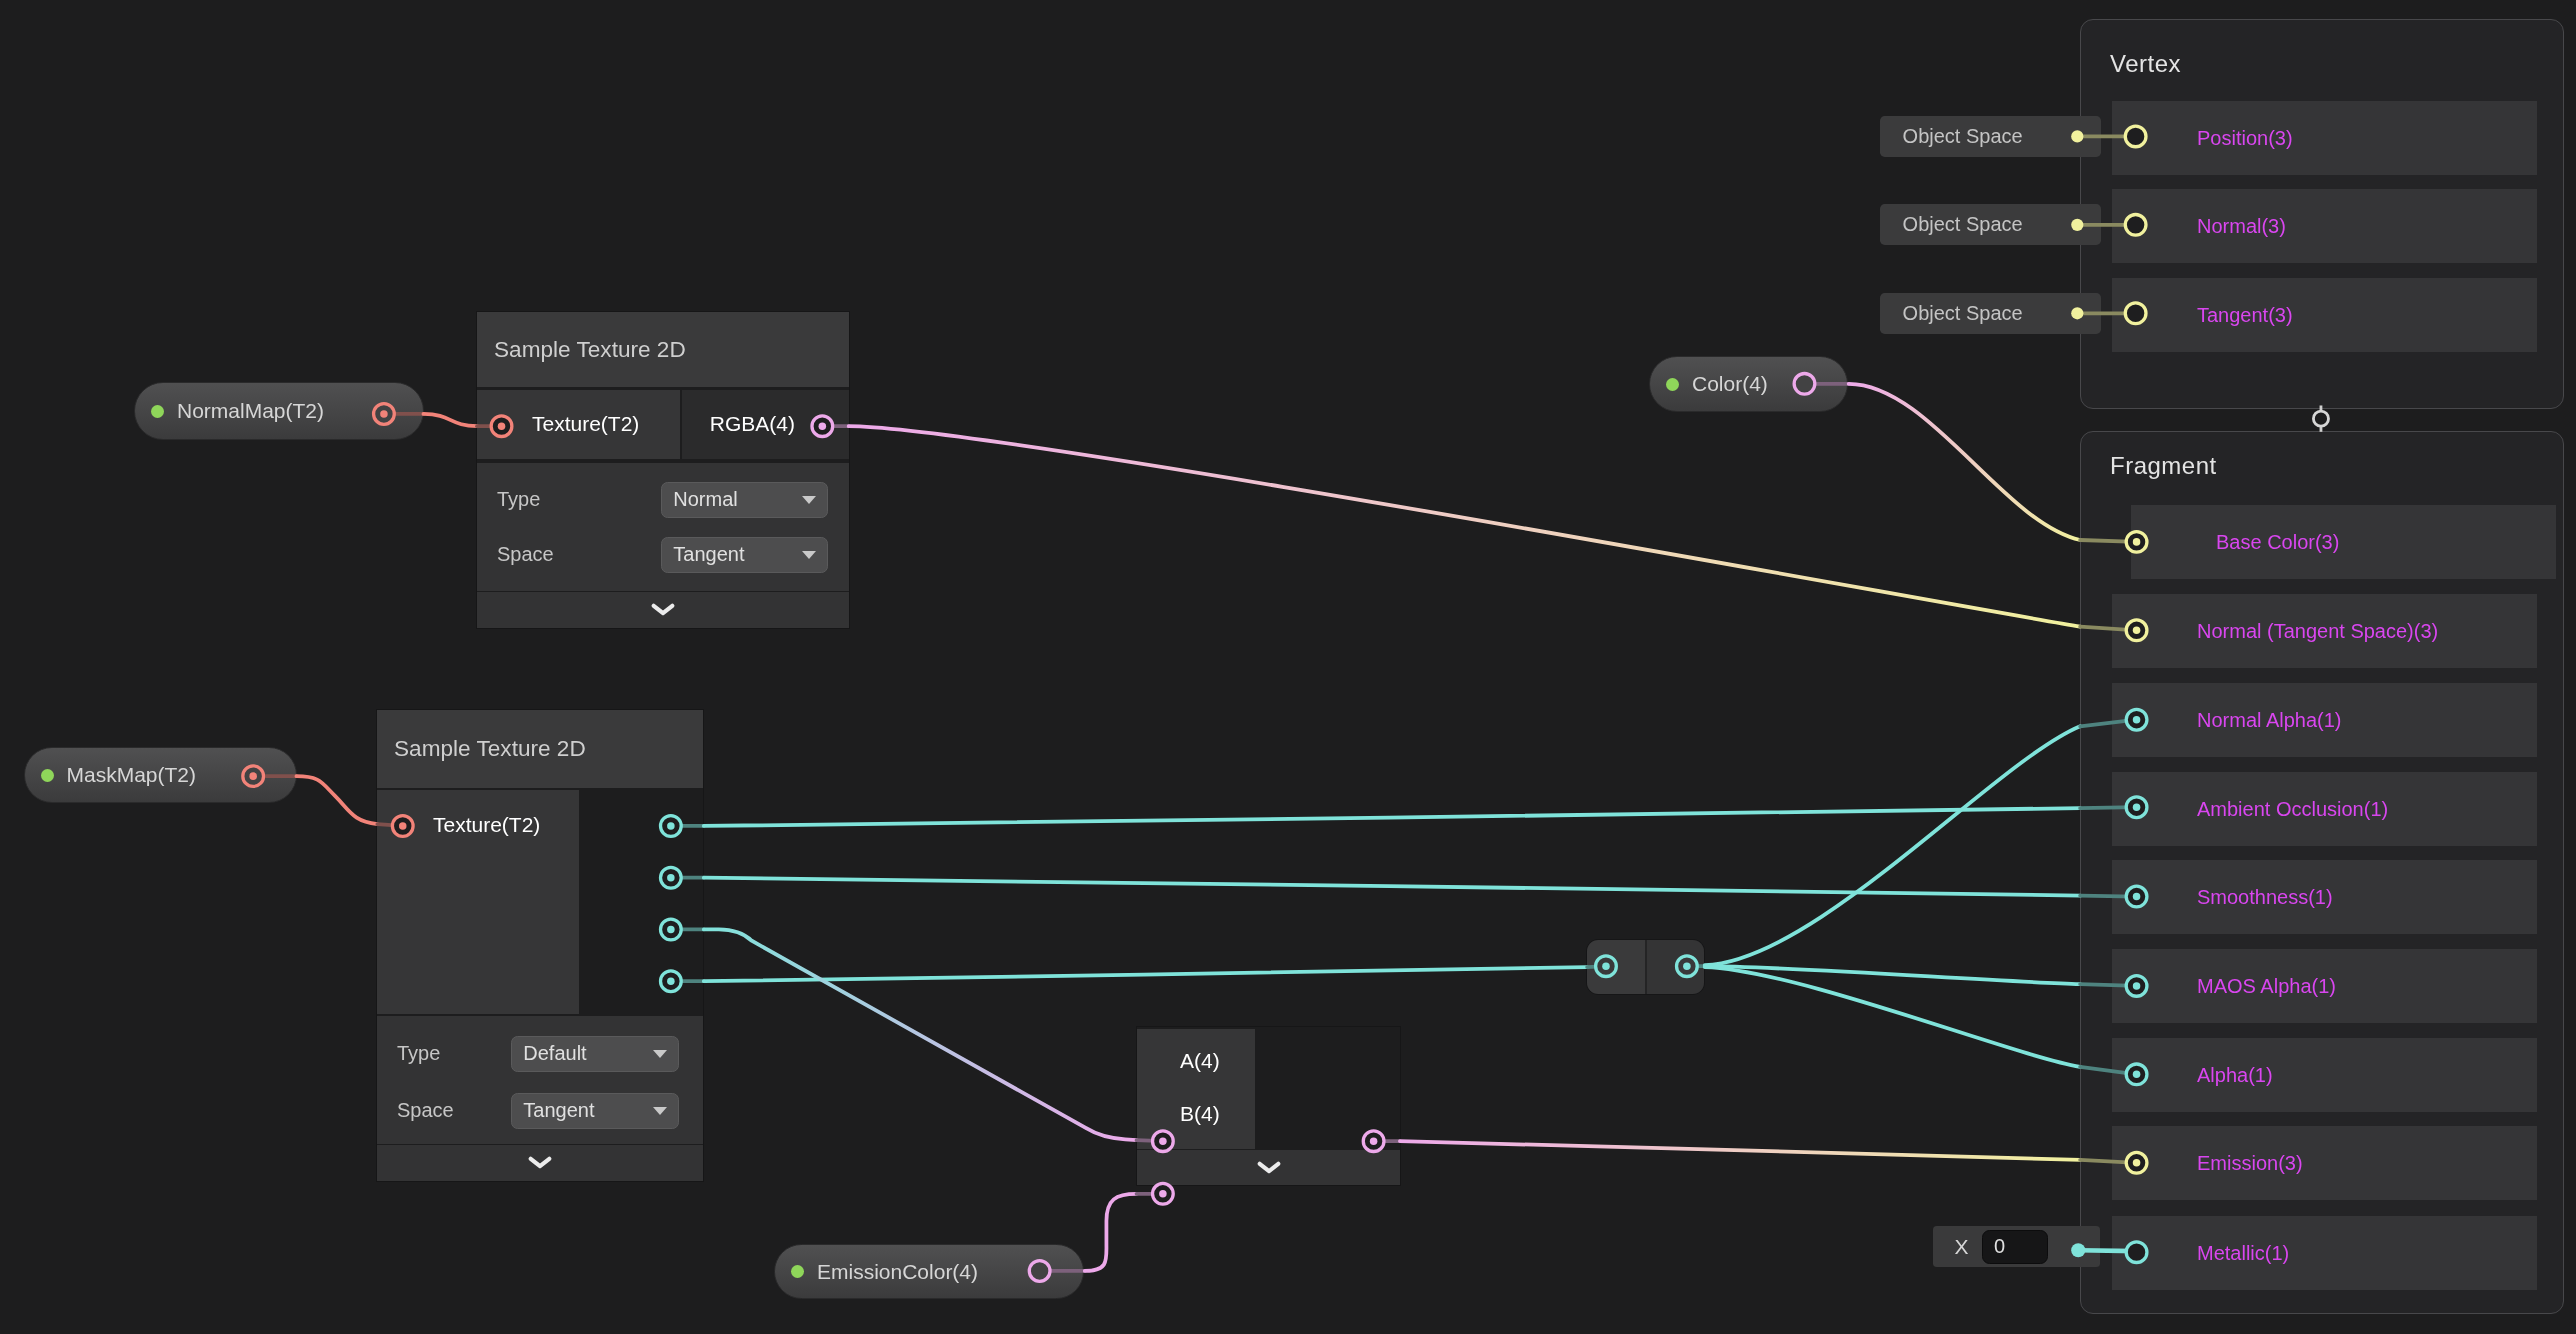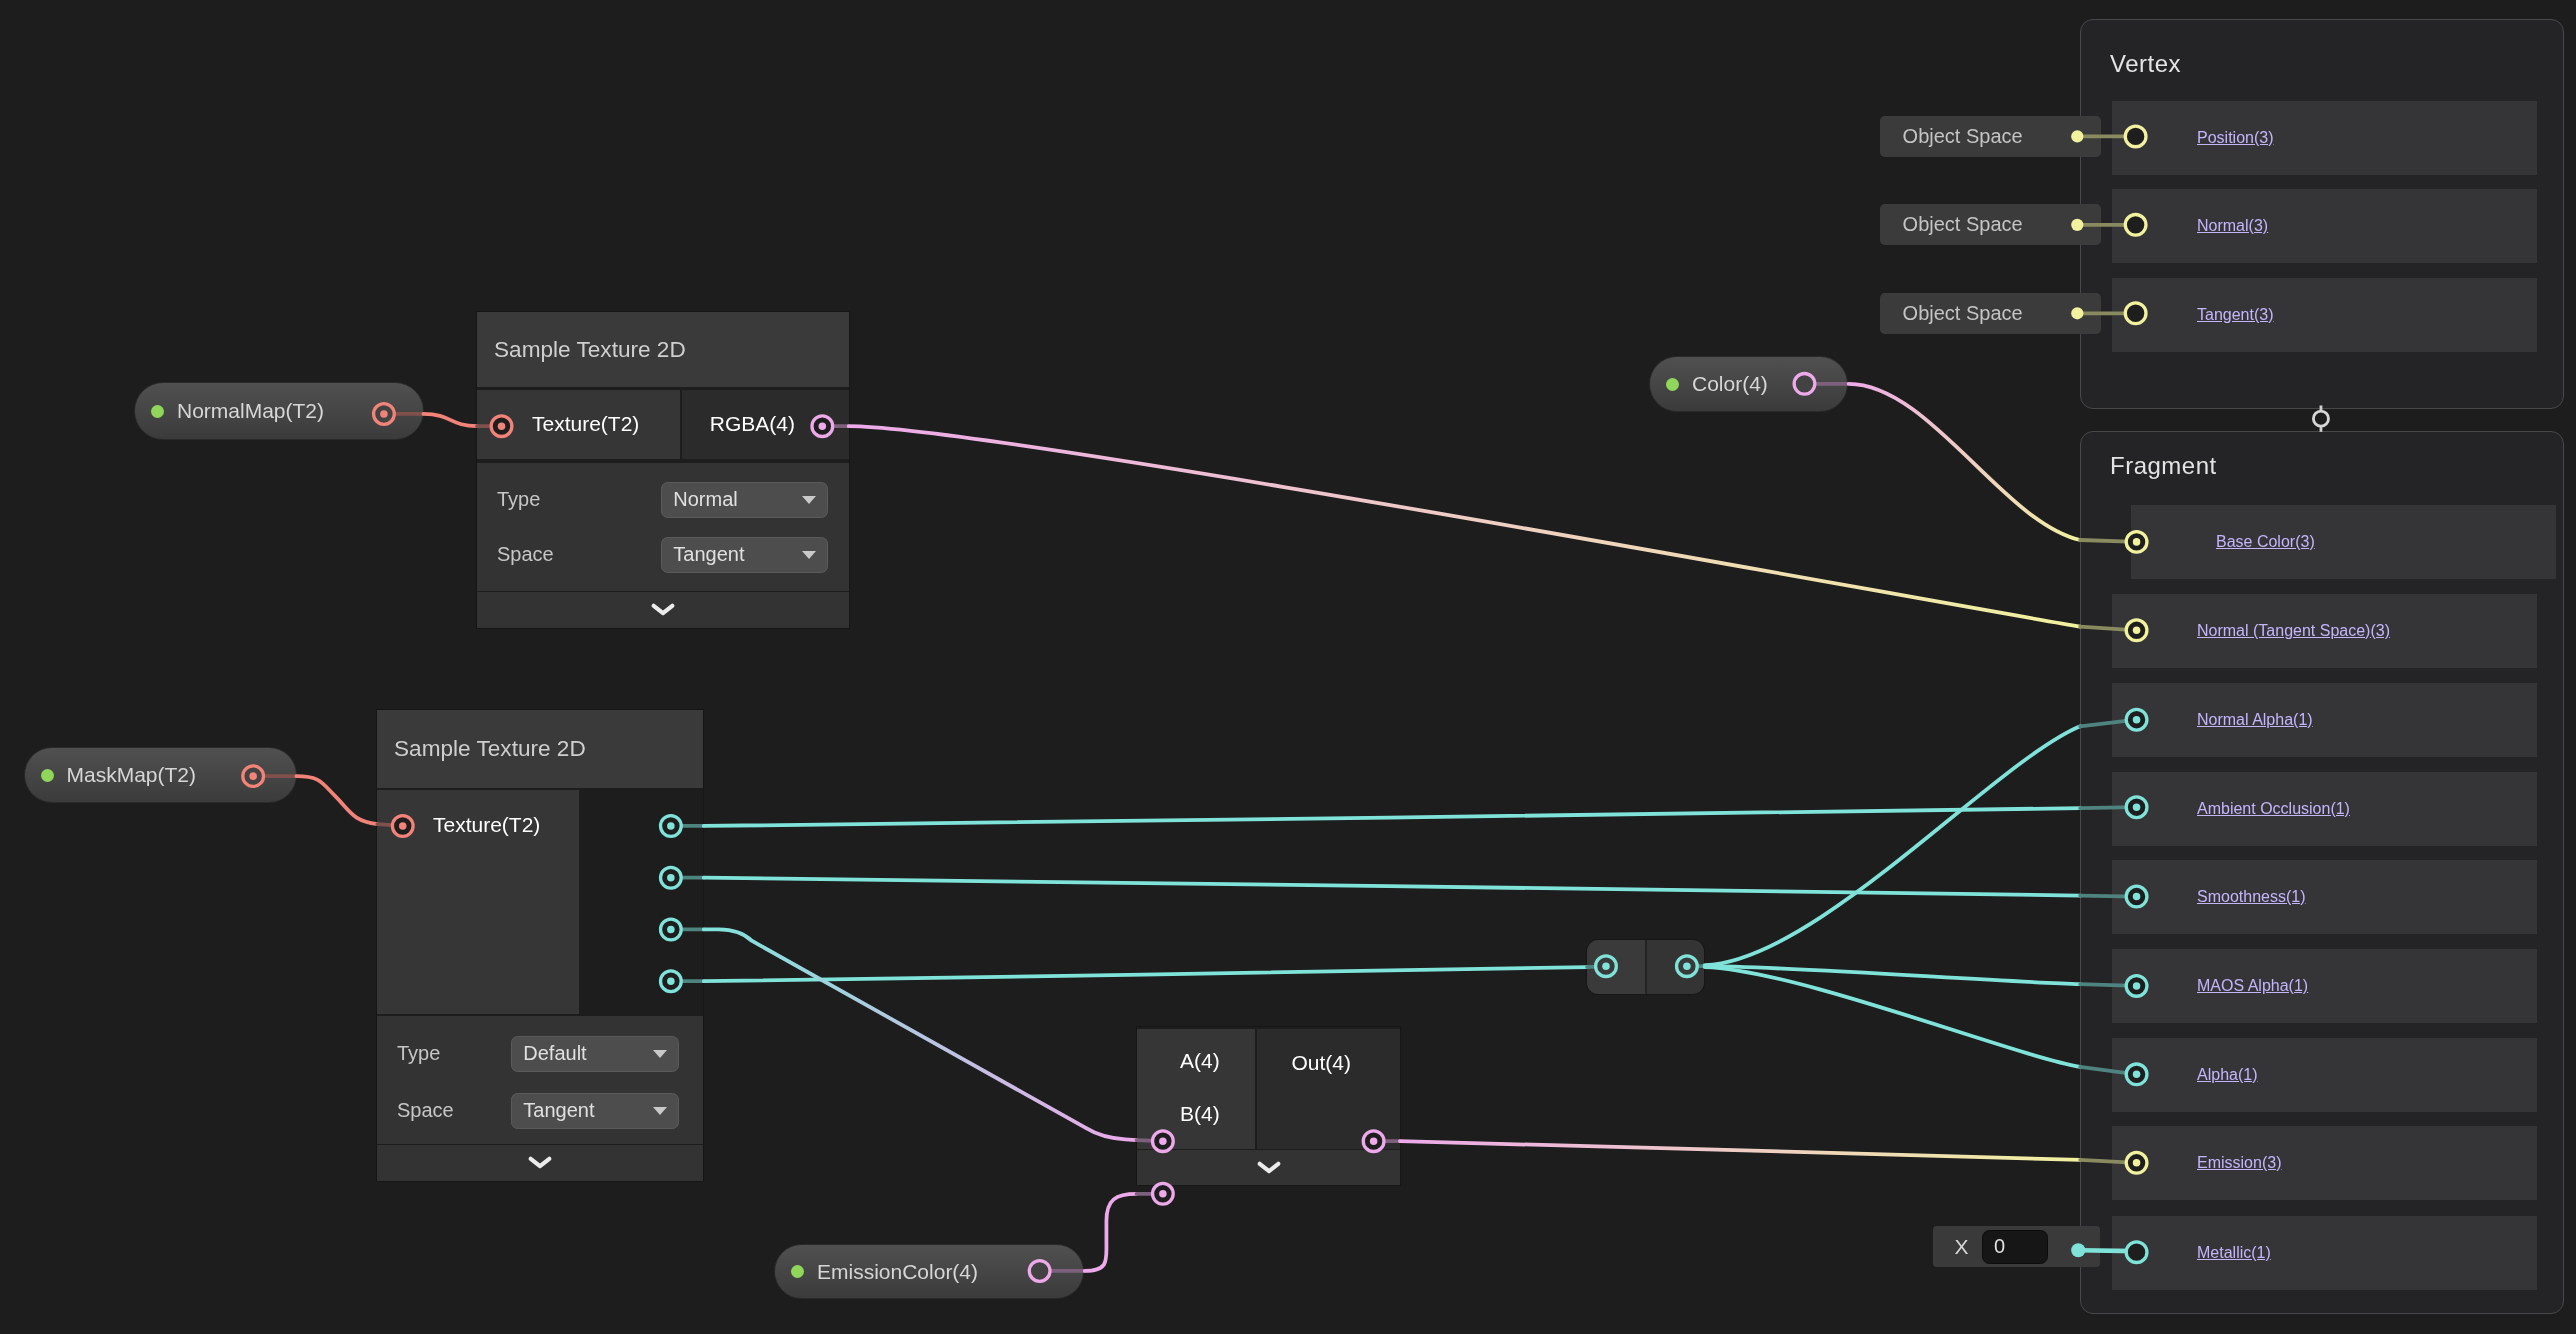--- a/index.html
+++ b/index.html
@@ -2,21 +2,21 @@
 <html style="font-size:15px"><head>
 <meta charset="utf-8">
 <style>
   html,body{margin:0;padding:0;background:#1d1d1e;}
   body{width:2576px;height:1334px;position:relative;overflow:hidden;
        font-family:"Liberation Sans","DejaVu Sans",sans-serif;}
   
   .block{position:absolute;background:#242426;border:1.9px solid #48484b;border-radius:13px;box-sizing:border-box;}
   .block-title{position:absolute;left:29px;color:#e4e4e4;font-size:24px;letter-spacing:0.5px;}
   .brow{position:absolute;left:31px;width:425px;height:74px;background:#353537;display:flex;align-items:center;}
-  .brow-label{color:#c4b5fd;font-size:16px;padding-left:85px;text-decoration:underline;}
+  .brow-label{color:#d946ef;font-size:20px;padding-left:85px;}
   
   .node{position:absolute;box-shadow:0 0 0 0.9px #161617;}
   .strip{width:100%;box-sizing:border-box;}
   .node-title{background:#3a3a3b;display:flex;align-items:center;padding-left:17px;color:#cfcfcf;font-size:22.6px;}
   .gap{background:#1d1d1e;}
   .ports{display:flex;}
   .in-cell{background:#363637;display:flex;align-items:center;box-sizing:border-box;}
   .out-cell{background:#2b2b2c;box-sizing:border-box;}
   .cell-gap{width:1.9px;background:#1d1d1e;}
   .port-label{color:#ffffff;font-size:21px;}
@@ -187,25 +187,20 @@
   <div class="strip ports" style="height:120px;">
     <div class="in-cell" style="width:118px;flex-direction:column;align-items:stretch;padding-top:6px;">
       <div style="height:53px;display:flex;align-items:center;padding-left:43px;">
           <span class="port-label">A(4)</span>
         </div>
       <div style="height:53px;display:flex;align-items:center;padding-left:43px;">
           <span class="port-label">B(4)</span>
         </div>
     </div>
     <div class="cell-gap"></div>
-    <div class="out-cell" style="flex:1;padding-top:7.5px;">
-      <div style="height:53px;display:flex;align-items:center;justify-content:flex-end;padding-right:49px;">
-          <span class="port-label">Out(4)</span>
-        </div>
-    </div>
   </div>
   <div class="strip collapse" style="height:36px;">
     <svg width="26" height="13" viewBox="0 0 28 14">
         <polyline points="4,3 14,11 24,3" stroke="#ececec" stroke-width="4.5" fill="none" stroke-linecap="round" stroke-linejoin="round"></polyline>
       </svg>
   </div>
 </div>
 
 <div class="redirect" style="left:1587px;top:940px;height:54px;">
   <div class="rleft"></div>

